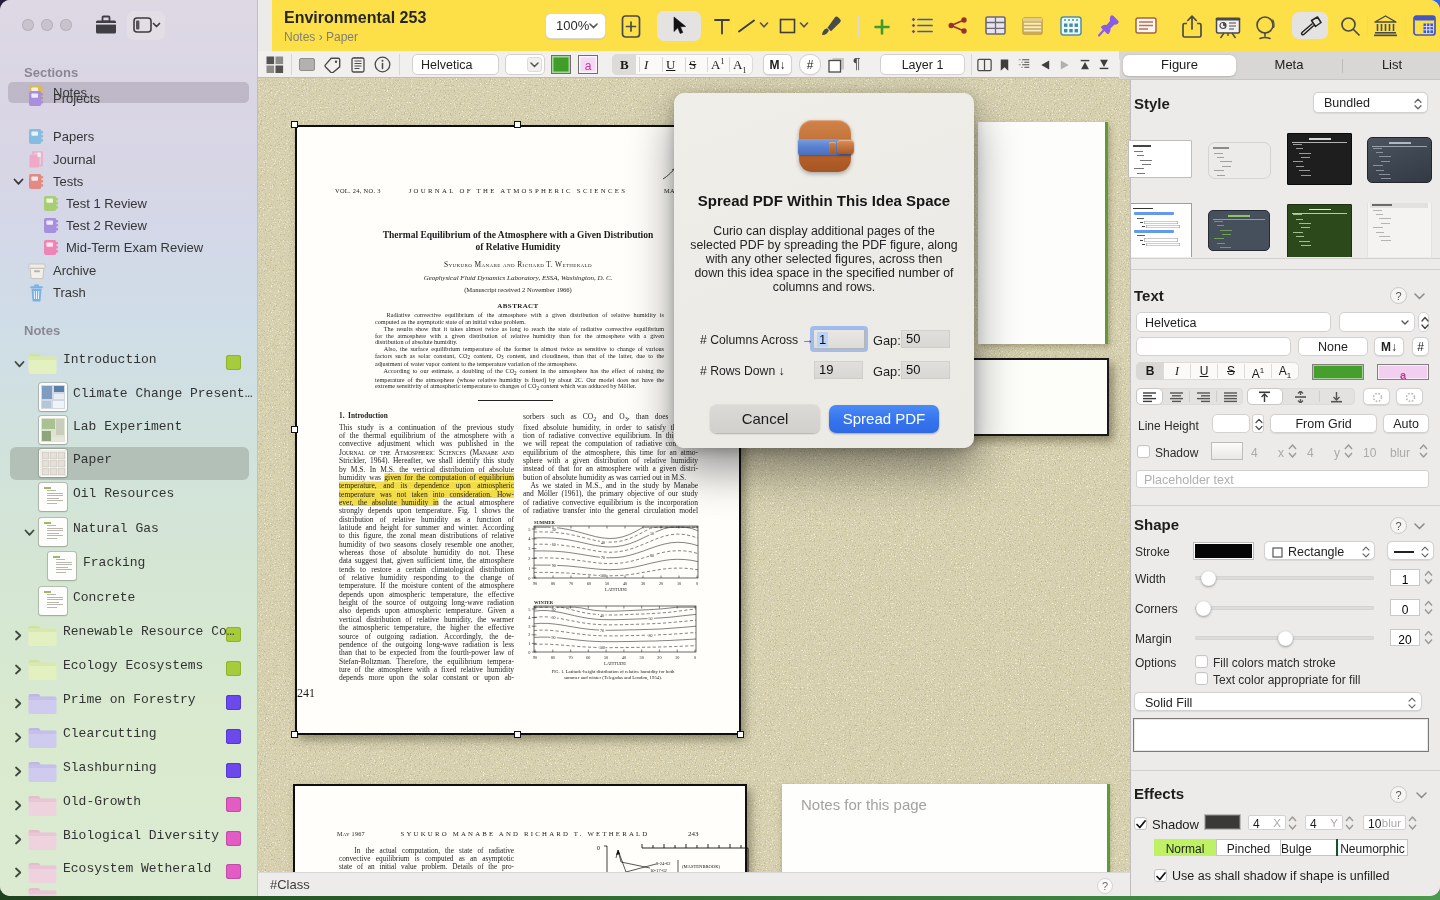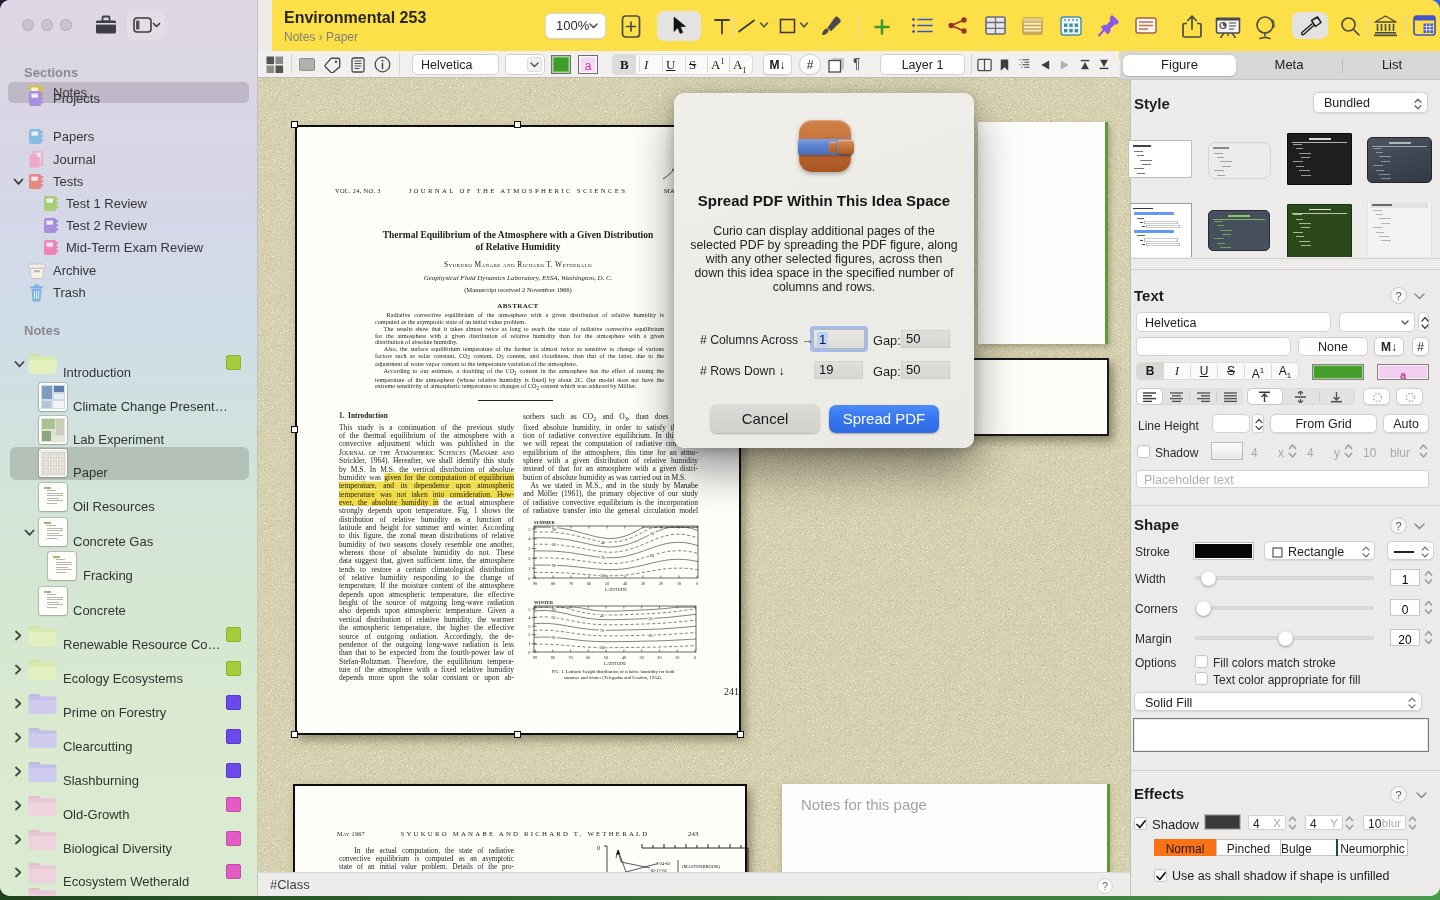--- a/index.html
+++ b/index.html
@@ -17,21 +17,21 @@
 #ttl { position:absolute; left:12px; top:9px; font-size:16px; font-weight:bold; color:#262626; }
 #crumb { position:absolute; left:12px; top:30px; font-size:12px; color:#7f7e7c; }
 
 
 #sidebar { position:absolute; left:0; top:0; width:258px; height:896px; box-shadow:inset -1px 0 0 rgba(120,115,100,.25);
   background:linear-gradient(180deg,#ded8e4 0%,#dad5e4 12%,#d4d7e7 25%,#cfdde8 36%,#d1e2dc 50%,#d5e6d3 65%,#d9eacf 82%,#dbebd1 100%); }
 .sb-label { position:absolute; left:24px; font-size:13px; font-weight:bold; color:#8b8894; }
 .sb-row { position:absolute; left:0; width:258px; height:22px; font-size:13px; color:#363636; }
 .sb-row .txt { position:absolute; top:3px; }
 .nt-row { position:absolute; left:0; width:258px; height:34px; font-size:13px; color:#333; }
-.nt-row .txt { position:absolute; top:19px; }
+.nt-row .txt { position:absolute; top:6px;font-family:Liberation Mono, monospace; }
 .swatch { position:absolute; width:15px; height:15px; border-radius:3px; top:9px; left:226px; }
 
 
 #canvas { position:absolute; left:258px; top:78px; width:872px; height:794px; background:#d9d3b2; overflow:hidden; }
 #statusbar { position:absolute; left:258px; top:872px; width:872px; height:24px; background:#EDECEA; border-top:1px solid #D8D7D5; }
 #statusbar .cls { position:absolute; left:12px; top:4px; font-size:13px; color:#3c3c3c; }
 
 
 .page { position:absolute; background:#fffefb; border:2px solid #0e0e0e; box-shadow:4px 5px 9px rgba(60,55,30,.45); }
 .handle { position:absolute; width:7.5px; height:7.5px; background:#fff; border:1.3px solid #111; z-index:5; }
@@ -455,21 +455,21 @@
         </svg>
         <div class="abs" style="left:39px;top:3px;width:28px;height:28px;background:#fdfdfb;border-radius:2.5px;box-shadow:0 0 0 1px rgba(120,120,110,.35), 0 1px 2px rgba(0,0,0,.15);overflow:hidden;">
           <div style="position:absolute;left:5px;top:3.5px;width:7px;height:2px;background:#9fb76a;"></div>
           <div style="position:absolute;left:8px;top:7.0px;width:9px;height:1.1px;background:#b9b7ad;"></div>
           <div style="position:absolute;left:8px;top:9.6px;width:16px;height:1.1px;background:#b9b7ad;"></div>
           <div style="position:absolute;left:8px;top:12.2px;width:16px;height:1.1px;background:#b9b7ad;"></div>
           <div style="position:absolute;left:8px;top:14.8px;width:12px;height:1.1px;background:#b9b7ad;"></div>
           <div style="position:absolute;left:8px;top:17.4px;width:16px;height:1.1px;background:#b9b7ad;"></div>
           <div style="position:absolute;left:8px;top:20.0px;width:10px;height:1.1px;background:#b9b7ad;"></div>
         </div>
-        <span class="txt" style="left:73px;">Concrete Gas</span>
+        <span class="txt" style="left:73px;">Natural Gas</span>
       </div>
     <div class="nt-row" style="top:549px;">
         <div class="abs" style="left:48px;top:3px;width:28px;height:28px;background:#fdfdfb;border-radius:2.5px;box-shadow:0 0 0 1px rgba(120,120,110,.35), 0 1px 2px rgba(0,0,0,.15);overflow:hidden;">
           <div style="position:absolute;left:5px;top:3.5px;width:7px;height:2px;background:#9fb76a;"></div>
           <div style="position:absolute;left:8px;top:7.0px;width:9px;height:1.1px;background:#b9b7ad;"></div>
           <div style="position:absolute;left:8px;top:9.6px;width:16px;height:1.1px;background:#b9b7ad;"></div>
           <div style="position:absolute;left:8px;top:12.2px;width:16px;height:1.1px;background:#b9b7ad;"></div>
           <div style="position:absolute;left:8px;top:14.8px;width:12px;height:1.1px;background:#b9b7ad;"></div>
           <div style="position:absolute;left:8px;top:17.4px;width:16px;height:1.1px;background:#b9b7ad;"></div>
           <div style="position:absolute;left:8px;top:20.0px;width:10px;height:1.1px;background:#b9b7ad;"></div>
@@ -859,21 +859,21 @@
           <text x="-3.6" y="21.8" font-size="4.4" text-anchor="end" fill="#1c1c1c" font-family="Liberation Serif">3</text>
           <line x1="0" y1="11.6" x2="2.5" y2="11.6" stroke="#1c1c1c" stroke-width="0.55"></line>
           <line x1="-2.2" y1="11.6" x2="0" y2="11.6" stroke="#1c1c1c" stroke-width="0.55"></line>
           <text x="-3.6" y="13.2" font-size="4.4" text-anchor="end" fill="#1c1c1c" font-family="Liberation Serif">4</text>
           <line x1="0" y1="3.0" x2="2.5" y2="3.0" stroke="#1c1c1c" stroke-width="0.55"></line>
           <line x1="-2.2" y1="3.0" x2="0" y2="3.0" stroke="#1c1c1c" stroke-width="0.55"></line>
           <text x="-3.6" y="4.6" font-size="4.4" text-anchor="end" fill="#1c1c1c" font-family="Liberation Serif">5</text>
           <text x="81.0" y="58.5" font-size="4.6" text-anchor="middle" fill="#1c1c1c" font-family="Liberation Serif">LATITUDE</text>
         </svg>
 <div class="serif" style="position:absolute;left:226px;top:541px;width:360px;font-size:9.6px;line-height:11px;transform:scale(.5);transform-origin:0 0;text-align:center;">F<span style="font-size:8px;">IG</span>. 1. Latitude-height distribution of relative humidity for both<br>summer and winter (Telegadas and London, 1954).</div>
-<div class="serif" style="position:absolute;left:0;top:559px;width:442px;text-align:right;font-size:10px;">241</div>
+<div class="serif" style="position:absolute;left:0;top:559px;width:442px;text-align:left;font-size:12px;">241</div>
 </div>
 
     <div class="handle" style="left:32.5px;top:42.5px;"></div>
     <div class="handle" style="left:255.5px;top:42.5px;"></div>
     <div class="handle" style="left:478.5px;top:42.5px;"></div>
     <div class="handle" style="left:32.5px;top:347.5px;"></div>
     <div class="handle" style="left:478.5px;top:347.5px;"></div>
     <div class="handle" style="left:32.5px;top:652.5px;"></div>
     <div class="handle" style="left:255.5px;top:652.5px;"></div>
     <div class="handle" style="left:478.5px;top:652.5px;"></div>
@@ -1239,21 +1239,21 @@
         <path d="M1 6 L4.5 2 L8 6 M1 10 L4.5 14 L8 10" fill="none" stroke="#9a9998" stroke-width="1.4" stroke-linejoin="round"></path>
       </svg>
     <div class="abs" style="left:232px;top:764px;width:43px;height:15px;background:#fff;border:1px solid #D2D1CF;border-radius:2px;">
         <span style="position:absolute;left:4px;top:1px;font-size:12px;color:#1c1c1c;">10</span>
         <span style="position:absolute;right:4px;top:1px;font-size:11.5px;color:#ABAAA8;">blur</span>
       </div>
     <svg class="abs" style="left:277px;top:763.5px;" width="9" height="16" viewBox="0 0 9 16">
         <path d="M1 6 L4.5 2 L8 6 M1 10 L4.5 14 L8 10" fill="none" stroke="#9a9998" stroke-width="1.4" stroke-linejoin="round"></path>
       </svg>
     <div class="abs" style="left:23px;top:788px;width:254px;height:17px;background:#fff;border:1px solid #C6C5C3;"></div>
-    <div class="abs" style="left:23px;top:788px;width:63px;height:17px;background:#f97316;border-right:1px solid #C6C5C3;text-align:center;"><span style="font-size:12px;color:#1c1c1c;line-height:17px;">Normal</span></div>
+    <div class="abs" style="left:23px;top:788px;width:63px;height:17px;background:#bef264;border-right:1px solid #C6C5C3;text-align:center;"><span style="font-size:12px;color:#1c1c1c;line-height:17px;">Normal</span></div>
     <div class="abs" style="left:86px;top:788px;width:64px;height:17px;border-right:1px solid #C6C5C3;text-align:center;"><span style="font-size:12px;color:#1c1c1c;line-height:17px;">Pinched</span></div>
     <div class="abs" style="left:150px;top:788px;width:57px;height:17px;border-right:2px solid #14532d;text-align:left;"><span style="font-size:12px;color:#1c1c1c;line-height:17px;">Bulge</span></div>
     <div class="abs" style="left:207px;top:788px;width:70px;height:17px;border-right:1px solid #C6C5C3;text-align:center;"><span style="font-size:12px;color:#1c1c1c;line-height:17px;">Neumorphic</span></div>
     <div class="cb" style="left:23px;top:818px;background:#fff;"></div>
       <svg class="abs" style="left:25px;top:820.5px;" width="10" height="9" viewBox="0 0 10 9">
         <path d="M1 4.5 L3.8 7.5 L9 1" fill="none" stroke="#111" stroke-width="1.7" stroke-linecap="round" stroke-linejoin="round"></path>
       </svg>
     <span class="abs" style="left:41px;top:818px;font-size:12.5px;color:#1c1c1c;">Use as shall shadow if shape is unfilled</span>
     </div>
 </div>

